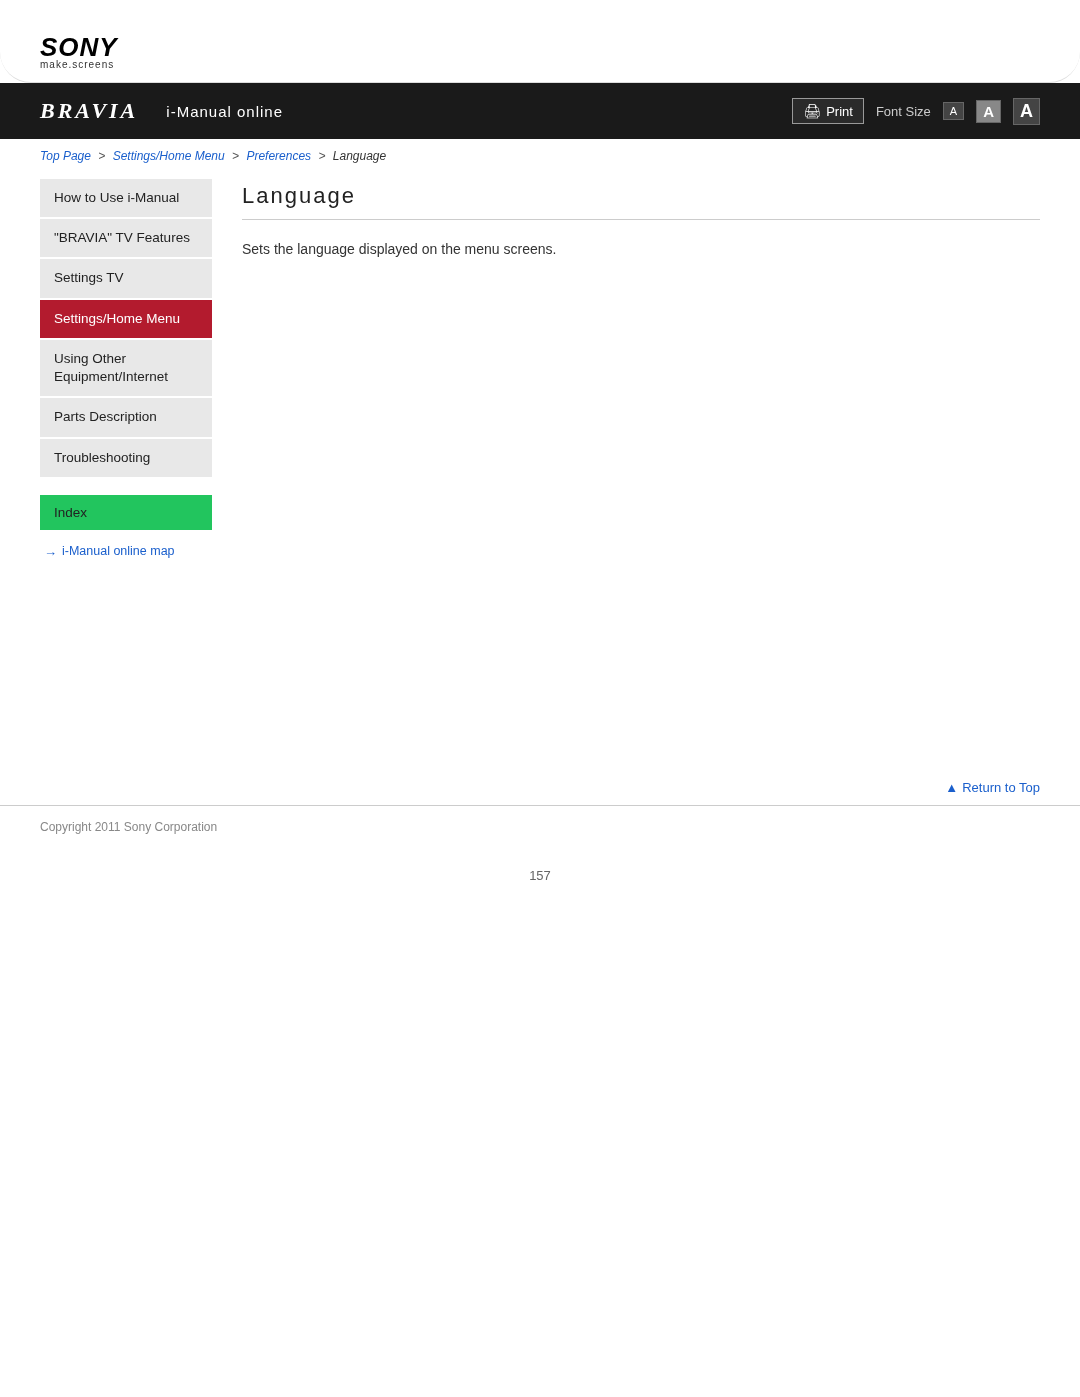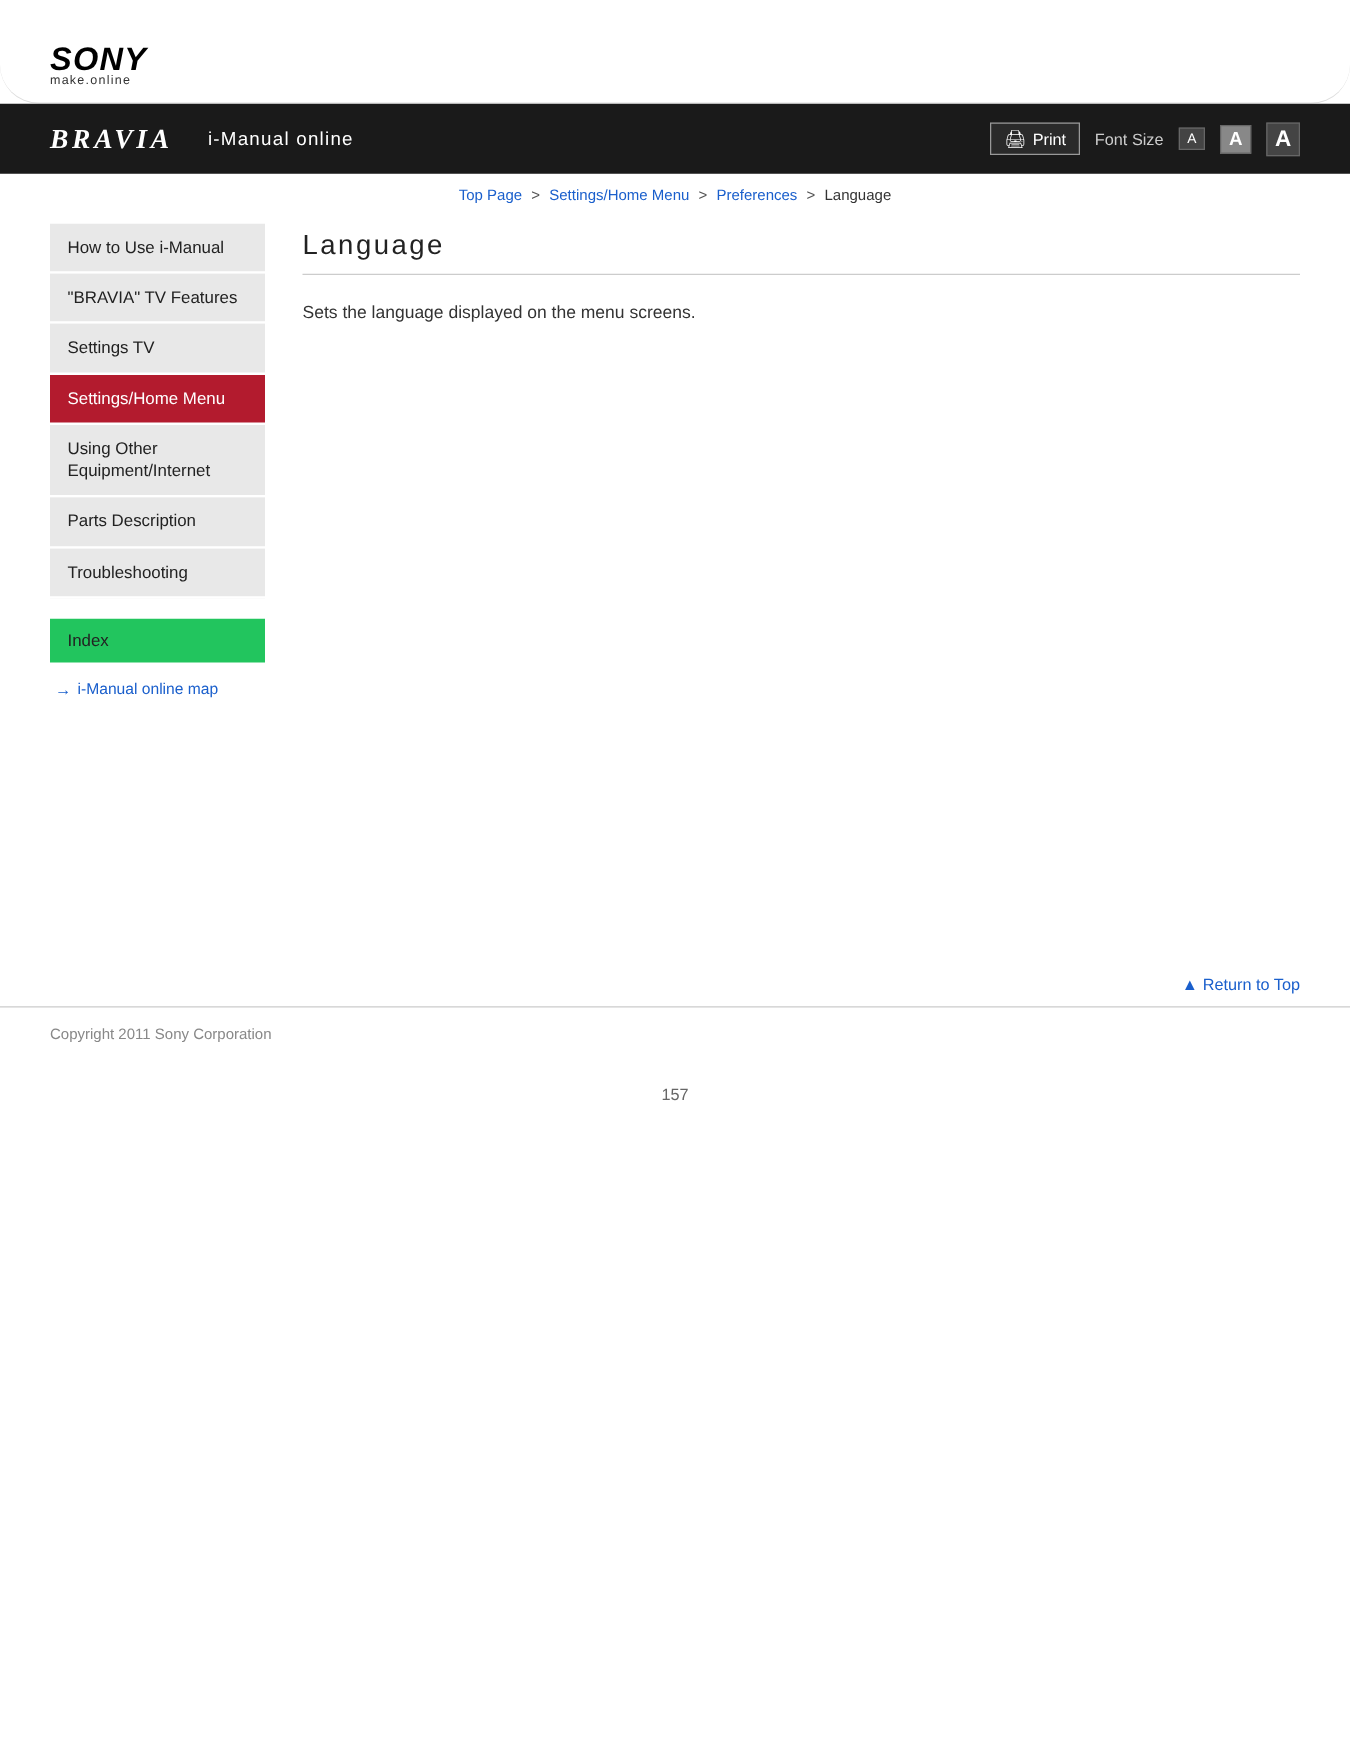--- a/index.html
+++ b/index.html
@@ -92,23 +92,24 @@
       cursor: pointer;
       padding: 2px 6px;
       font-family: Arial, sans-serif;
     }
     .font-btn.small { font-size: 11px; }
     .font-btn.medium { font-size: 15px; font-weight: bold; background: #888; }
     .font-btn.large { font-size: 18px; font-weight: bold; }
 
     
     .breadcrumb-area {
-      text-align: center;
+      text-align: left;
       padding: 10px 40px 6px 40px;
       font-size: 12px;
+      font-style: italic;
     }
     .breadcrumb-area a, .breadcrumb-area .bc-link {
       color: #1a5fcc;
       text-decoration: none;
     }
     .breadcrumb-area .bc-sep { color: #555; margin: 0 4px; }
     .breadcrumb-area .bc-current { color: #333; }
 
     
     .main-layout {
@@ -217,21 +218,21 @@
     .print-icon {
       font-size: 14px;
     }
   </style>
 </head>
 <body>
 
 <div class="logo-area">
   <div class="sony-logo">
     <span class="sony-text">SONY</span>
-    <span class="make-believe">make.online</span>
+    <span class="make-believe">make.screens</span>
   </div>
 </div>
 
 <div class="top-banner">
   <div class="banner-left">
     <span class="bravia-title">BRAVIA</span>
     <span class="imanual-label">i-Manual online</span>
   </div>
   <div class="banner-right">
     <button class="print-btn">

